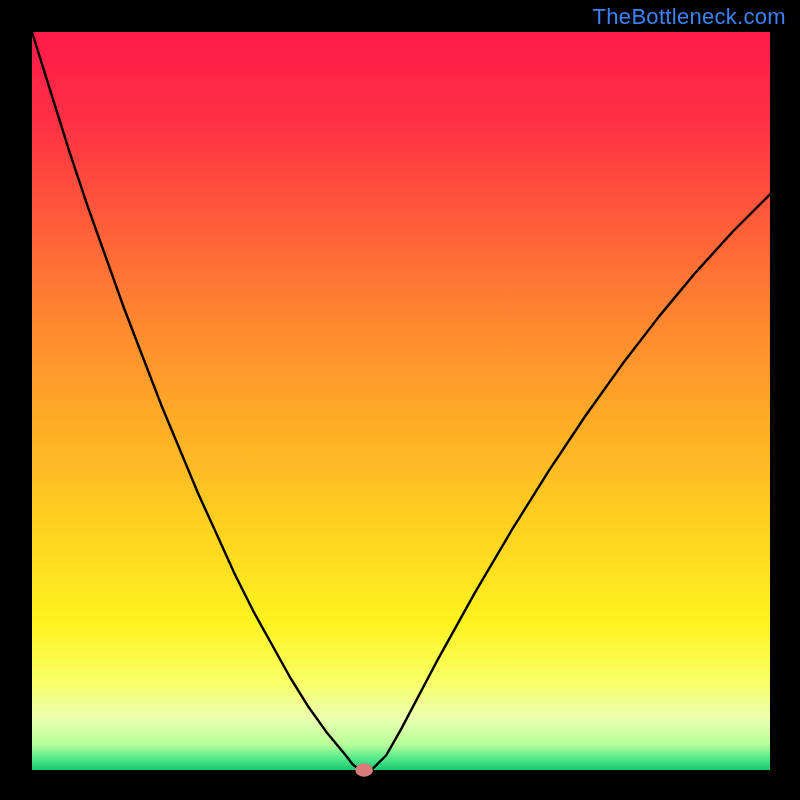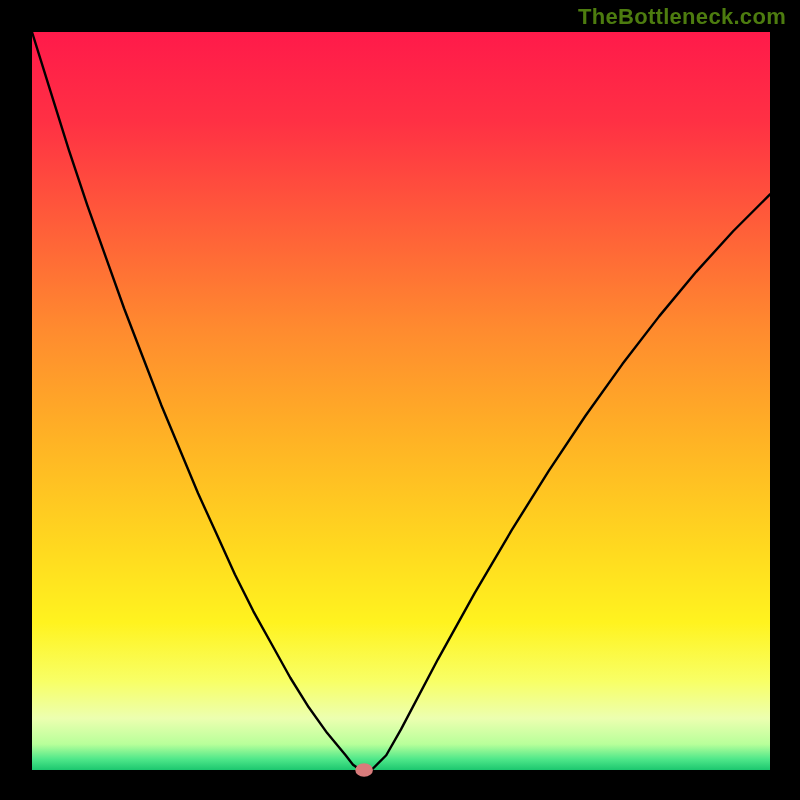--- a/index.html
+++ b/index.html
@@ -13,23 +13,23 @@
   }
   .container {
     position: relative;
     width: 800px;
     height: 800px;
   }
   .watermark {
     position: absolute;
     top: 4px;
     right: 14px;
-    color: #4d7c0f;
+    color: #3b82f6;
     font-size: 22px;
-    font-weight: 700;
+    font-weight: 400;
     letter-spacing: 0.3px;
     z-index: 10;
   }
   svg.chart {
     position: absolute;
     top: 0;
     left: 0;
     width: 800px;
     height: 800px;
   }

